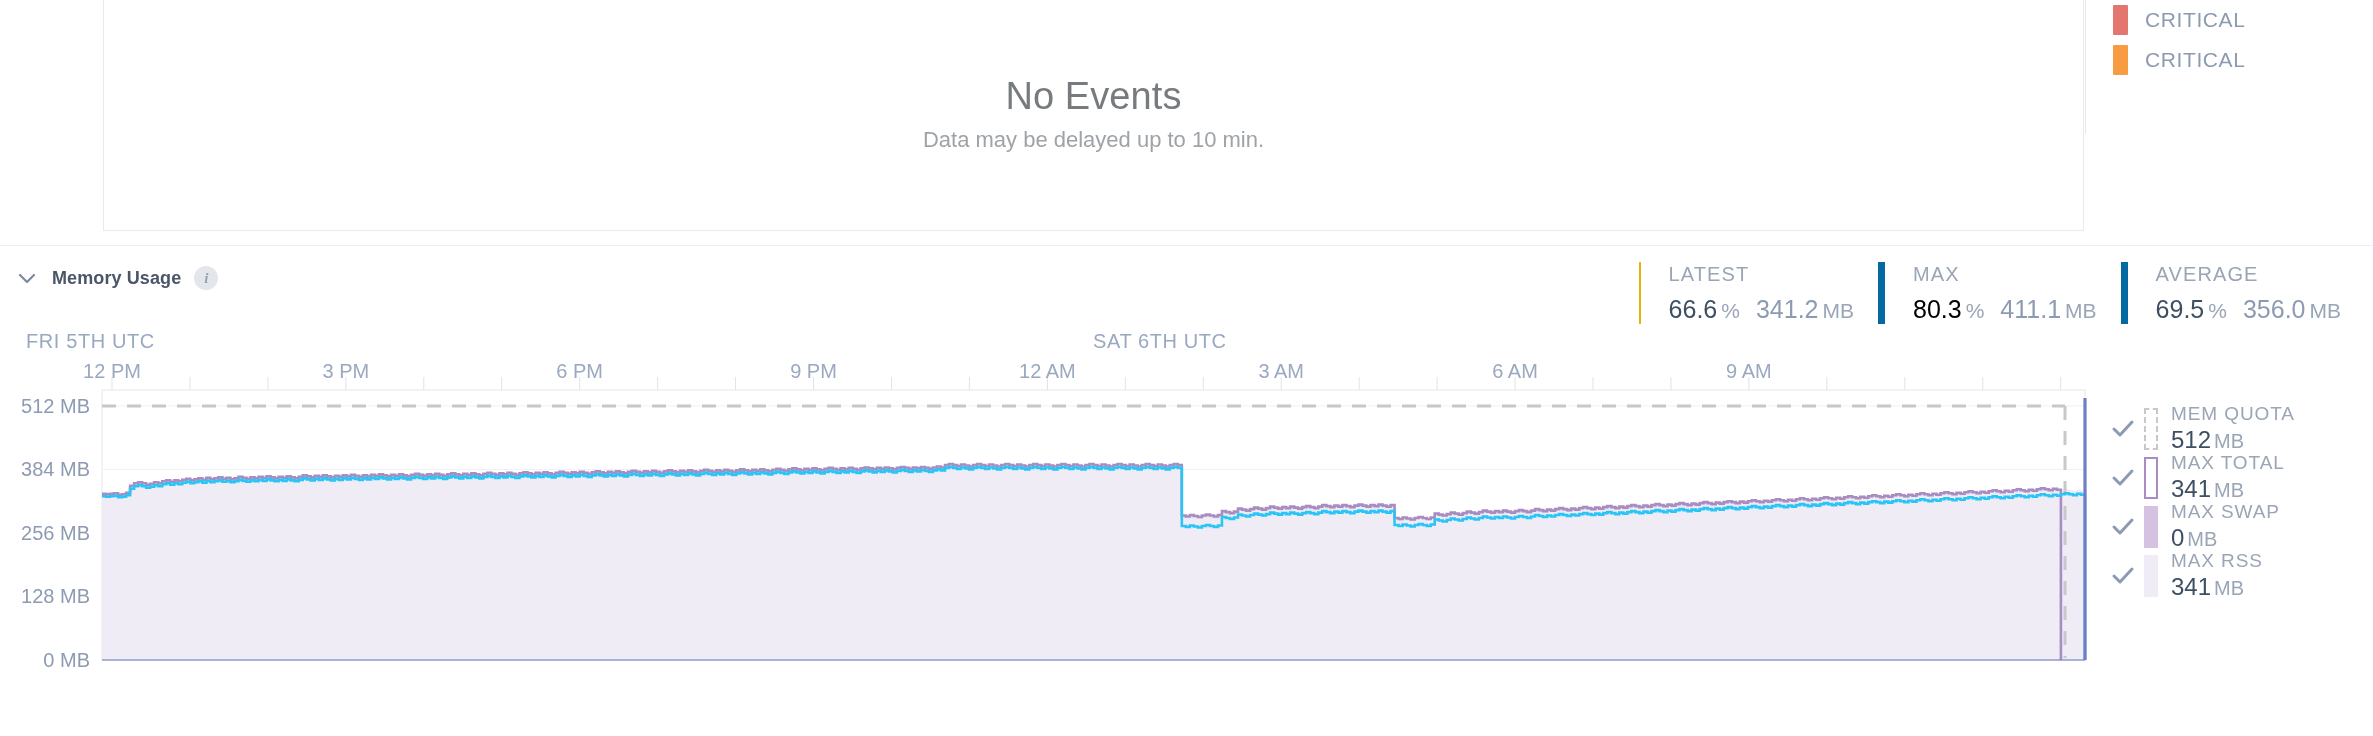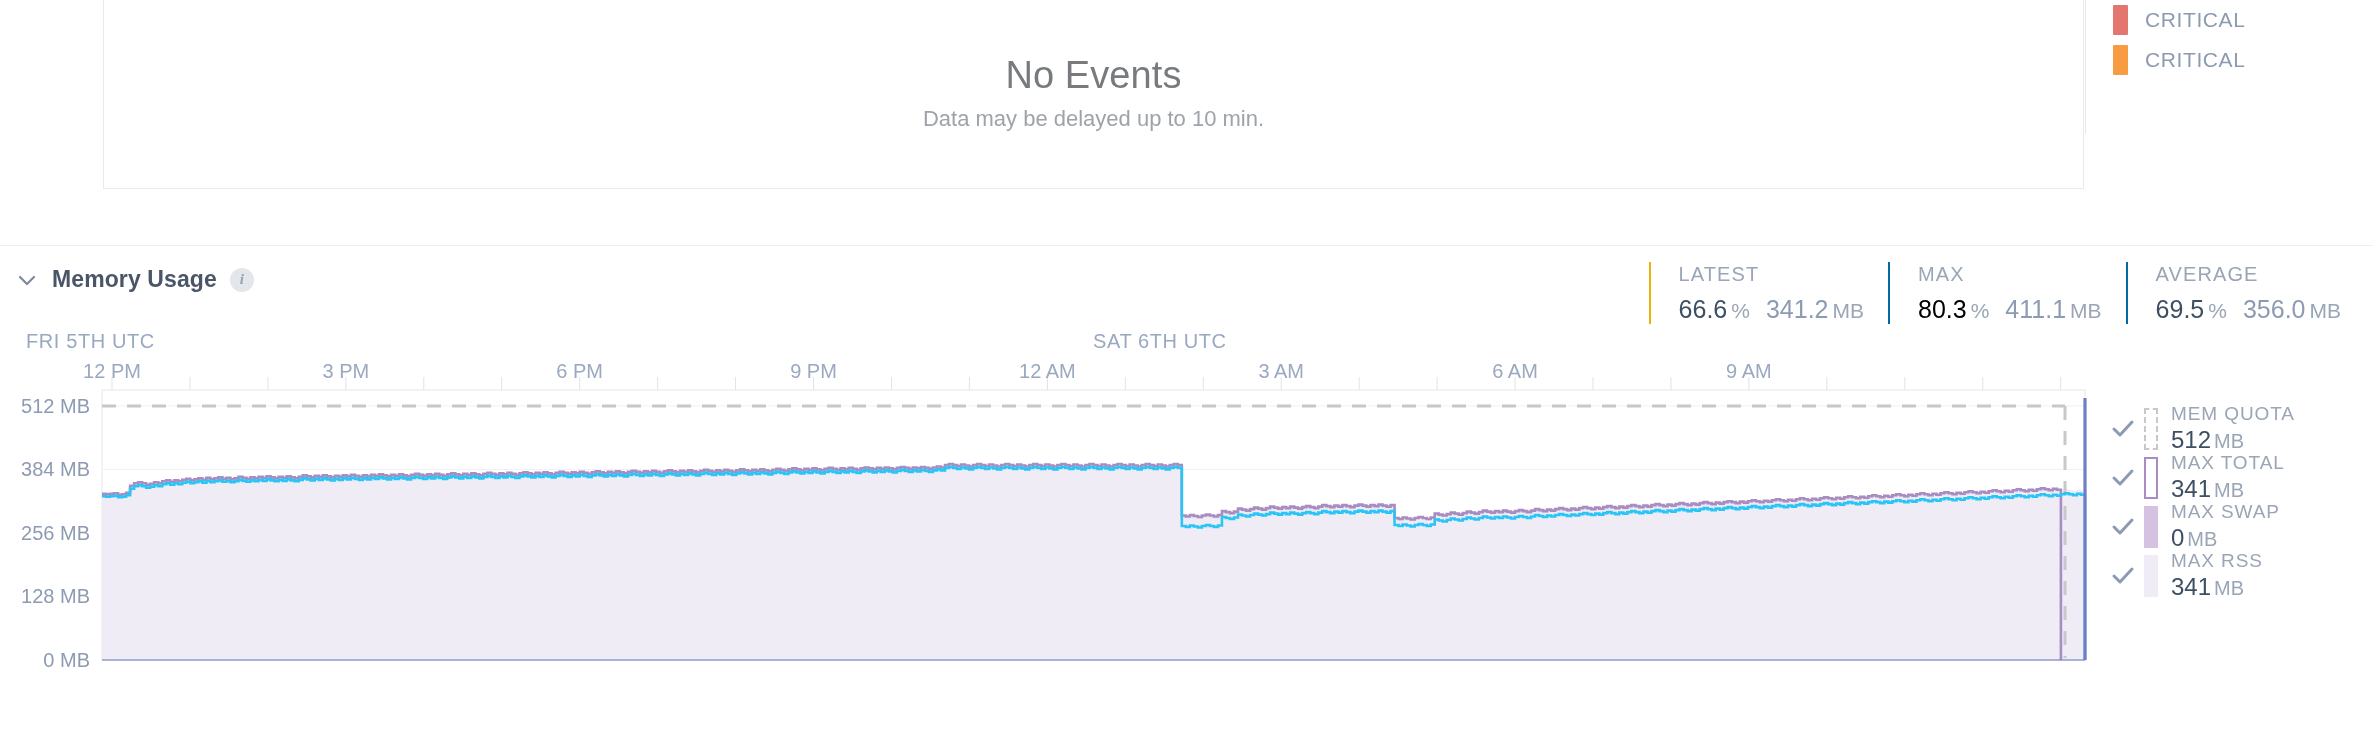--- a/index.html
+++ b/index.html
@@ -10,21 +10,21 @@
     font-family: "Liberation Sans", sans-serif;
     overflow: hidden;
   }
 
   #root { position: relative; width: 2373px; height: 736px; }
 
   
   .events-panel {
     position: absolute;
     left: 103px; top: -1px;
-    width: 1981px; height: 190px;
+    width: 1981px; height: 232px;
     border: 1px solid #e8eaec;
     border-top: none;
     background: #fff;
   }
   .events-inner {
     position: absolute;
     left: 0; right: 0; top: 50%;
     transform: translateY(-50%);
     text-align: center;
   }
@@ -93,21 +93,21 @@
     display: flex;
     align-items: center;
   }
   .chevron {
     width: 22px; height: 22px;
     flex: none;
     display: block;
   }
   .mem-title {
     margin-left: 14px;
-    font-size: 23px;
+    font-size: 18px;
     font-weight: bold;
     color: #4a5568;
     letter-spacing: .1px;
     white-space: nowrap;
   }
   .info-icon {
     margin-left: 13px;
     width: 24px; height: 24px;
     border-radius: 50%;
     background: #e3e6ea;
@@ -125,21 +125,21 @@
   
   .stats {
     position: absolute;
     right: 8px; top: 0;
     display: flex;
     align-items: stretch;
     height: 62px;
   }
   .stat {
     padding: 0 24px 0 28px;
-    border-left: 2px solid #0369a1;
+    border-left: 7px solid #0369a1;
     min-width: 180px;
   }
   .stat:first-child { border-left: 2px solid #eab308; }
   .stat-label {
     font-size: 20px;
     letter-spacing: 1.1px;
     color: #9aa5b5;
     font-weight: 400;
     line-height: 1;
     padding-top: 2px;

